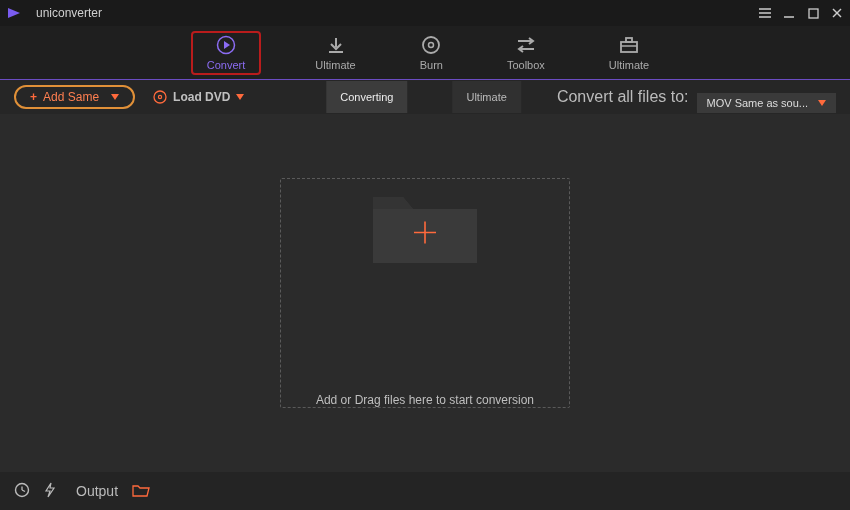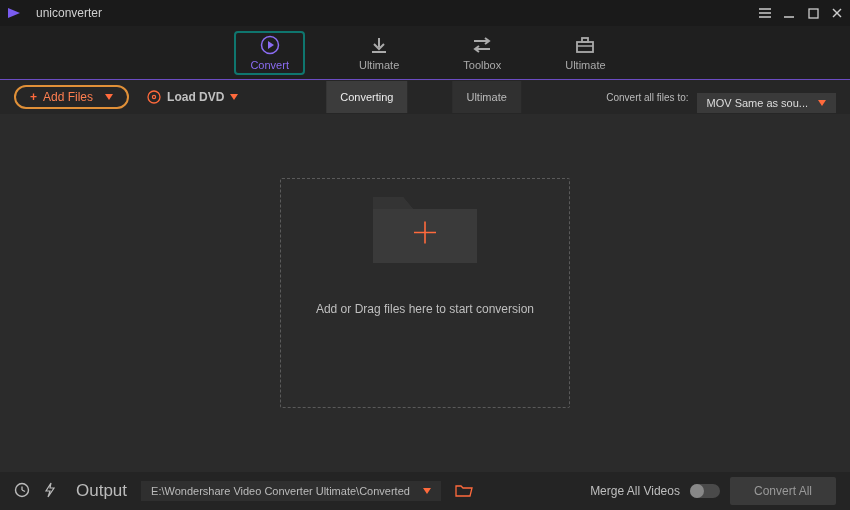--- a/index.html
+++ b/index.html
@@ -7,52 +7,52 @@
   .titlebar { height: 26px; background: #1a1a1a; display: flex; align-items: center; padding: 0 6px; }
   .titlebar .logo { display: flex; align-items: center; gap: 14px; }
   .titlebar .logo-icon svg { display: block; }
   .titlebar .apptitle { font-size: 12px; color: #d0d0d0; }
   .winbtns { margin-left: auto; display: flex; align-items: center; gap: 10px; }
   .winbtn { width: 14px; height: 14px; display: flex; align-items: center; justify-content: center; color: #cfcfcf; cursor: pointer; }
   .winbtn svg { display: block; }
 
   .navbar { height: 54px; background: #1f1f1f; display: flex; align-items: center; justify-content: center; gap: 44px; border-bottom: 1px solid #6b4cc2; }
   .navitem { display: flex; flex-direction: column; align-items: center; gap: 4px; color: #aaaaaa; cursor: pointer; padding: 4px 10px; border-radius: 4px; }
-  .navitem.active { color: #8b6cf2; border: 2px solid #0f766e; border-radius: 4px; padding: 2px 14px; }
+  .navitem.active { color: #8b6cf2; border: 2px solid #b91c1c; border-radius: 4px; padding: 2px 14px; }
   .navitem .nicon { height: 20px; display:flex; align-items:center; justify-content:center; }
   .navitem .nlabel { font-size: 11px; }
 
   .toolbar { height: 34px; background: #262626; display: flex; align-items: center; padding: 0 14px; gap: 18px; }
   .addfiles { display: flex; align-items: center; gap: 6px; border: 2px solid #e09038; border-radius: 14px; padding: 3px 14px; color: #ff7f50; cursor: pointer; }
   .addfiles .plus { color: #ff6a3c; font-weight: bold; }
   .addfiles .chev { margin-left: 6px; }
   .loaddvd { display:flex; align-items:center; gap:6px; color:#ff7e5a; cursor:pointer; }
   .loaddvd .disc svg { display:block; }
   .loaddvd .lbl { color: #c0c0c0; font-weight: bold; }
 
   .segmented { margin-left: auto; margin-right: auto; position: absolute; left: 50%; transform: translateX(-60%); display:flex; }
   .segmented .seg { padding: 10px 14px; background: #303030; color:#bbb; cursor:pointer; font-size:11px;margin-left:45px; }
   .segmented .seg.active { background: #3c3c3c; color:#eee; }
 
   .right-tool { margin-left: auto; display:flex; align-items:center; gap:8px; }
-  .right-tool .lbl { color:#bbb; font-size:10px; }
+  .right-tool .lbl { color:#bbb; font-size:16px; }
   .formatsel { background:#3a3a3a; padding:4px 10px; display:flex; align-items:center; gap:10px; color:#ddd; font-size:11px; cursor:pointer; min-width:110px;margin-top:12px; }
   .formatsel .chev { color:#ff6a3c; margin-left:auto; }
 
   .toolbar { position: relative; }
 
   .workspace { height: calc(510px - 26px - 54px - 34px - 38px); background:#2b2b2b; display:flex; align-items:center; justify-content:center; }
-  .dropzone { width: 290px; height: 230px; border: 1px dashed #5a5a5a; border-radius: 2px; display:flex; flex-direction:column; align-items:center; justify-content:flex-start; gap:28px; }
+  .dropzone { width: 290px; height: 230px; border: 1px dashed #5a5a5a; border-radius: 2px; display:flex; flex-direction:column; align-items:center; justify-content:space-between; gap:28px; }
   .foldericon { position:relative; }
   .dropzone .hint { color:#bfbfbf; font-size:12px; }
   .plusmark { position:absolute; left:50%; top:58%; transform:translate(-50%,-50%); }
 
   .footer { height: 38px; background:#242424; display:flex; align-items:center; padding:0 14px; gap:14px; }
   .footer .ficon { color:#bbb; cursor:pointer; }
-  .footer .outlbl { color:#bbb; font-size:17px; margin-left:6px; }
+  .footer .outlbl { color:#bbb; font-size:14px; margin-left:6px; }
   .footer .pathbox { background:#2f2f2f; padding:4px 10px; display:flex; align-items:center; gap:12px; color:#bbb; font-size:11px; min-width:300px; }
   .footer .pathbox .chev { color:#ff6a3c; margin-left:auto; }
   .footer .openfolder { color:#ff6a3c; cursor:pointer; }
   .footer .mergewrap { margin-left:auto; display:flex; align-items:center; gap:10px; }
   .toggle { width:30px; height:14px; background:#4a4a4a; border-radius:8px; position:relative; cursor:pointer; }
   .toggle .knob { width:14px; height:14px; border-radius:50%; background:#888; position:absolute; left:0; top:0; }
   .convertall { background:#3a3a3a; color:#999; padding:7px 24px; border-radius:2px; cursor:pointer; font-size:12px; }
 
   .chev { display:inline-block; }
   .chev svg { display:block; }
@@ -111,20 +111,29 @@
       <svg width="20" height="20" viewBox="0 0 20 20">
           <line x1="10" y1="3" x2="10" y2="12" stroke="#aaa" stroke-width="2"></line>
           <polyline points="5,9 10,14 15,9" fill="none" stroke="#aaa" stroke-width="2"></polyline>
           <line x1="3" y1="17" x2="17" y2="17" stroke="#aaa" stroke-width="2"></line>
         </svg>
     </span>
     <span class="nlabel">Ultimate</span>
   </div>
   <div class="navitem">
     <span class="nicon">
+      <svg width="20" height="20" viewBox="0 0 20 20">
+          <circle cx="10" cy="10" r="8" fill="none" stroke="#aaa" stroke-width="1.8"></circle>
+          <circle cx="10" cy="10" r="2.5" fill="none" stroke="#aaa" stroke-width="1.5"></circle>
+        </svg>
+    </span>
+    <span class="nlabel">Burn</span>
+  </div>
+  <div class="navitem">
+    <span class="nicon">
       <svg width="22" height="20" viewBox="0 0 22 20">
           <line x1="3" y1="6" x2="17" y2="6" stroke="#aaa" stroke-width="2"></line>
           <polyline points="14,3 18,6 14,9" fill="none" stroke="#aaa" stroke-width="2"></polyline>
           <line x1="19" y1="14" x2="5" y2="14" stroke="#aaa" stroke-width="2"></line>
           <polyline points="8,11 4,14 8,17" fill="none" stroke="#aaa" stroke-width="2"></polyline>
         </svg>
     </span>
     <span class="nlabel">Toolbox</span>
   </div>
   <div class="navitem">
@@ -135,21 +144,21 @@
           <line x1="3" y1="10" x2="19" y2="10" stroke="#aaa" stroke-width="1.5"></line>
         </svg>
     </span>
     <span class="nlabel">Ultimate</span>
   </div>
 </div>
 
 <div class="toolbar">
   <div class="addfiles">
     <span class="plus">+</span>
-    <span>Add Files</span>
+    <span>Add Same</span>
     <span class="chev">
       <svg width="8" height="6" viewBox="0 0 8 6">
           <polygon points="0,0 8,0 4,6" fill="#ff6a3c"></polygon>
         </svg>
     </span>
   </div>
   <div class="loaddvd">
     <span class="disc">
       <svg width="14" height="14" viewBox="0 0 14 14">
           <circle cx="7" cy="7" r="6" fill="none" stroke="#ff6a3c" stroke-width="1.3"></circle>
@@ -207,34 +216,19 @@
         <line x1="8" y1="8" x2="8" y2="4.5" stroke="#bbb" stroke-width="1.3"></line>
         <line x1="8" y1="8" x2="11" y2="9.5" stroke="#bbb" stroke-width="1.3"></line>
       </svg>
   </span>
   <span class="ficon">
     <svg width="12" height="16" viewBox="0 0 12 16">
         <polygon points="7,1 2,9 6,9 4,15 10,6 6,6" fill="none" stroke="#bbb" stroke-width="1.2"></polygon>
       </svg>
   </span>
   <span class="outlbl">Output</span>
-  <div class="pathbox">
-    <span>E:\Wondershare Video Converter Ultimate\Converted</span>
-    <span class="chev">
-      <svg width="8" height="6" viewBox="0 0 8 6">
-          <polygon points="0,0 8,0 4,6" fill="#ff6a3c"></polygon>
-        </svg>
-    </span>
-  </div>
   <span class="openfolder">
     <svg width="18" height="14" viewBox="0 0 18 14">
         <path d="M1 3 L6 3 L8 5 L17 5 L15 13 L1 13 Z" fill="none" stroke="#ff6a3c" stroke-width="1.3"></path>
       </svg>
   </span>
 
-  <div class="mergewrap">
-    <span>Merge All Videos</span>
-    <div class="toggle">
-      <div class="knob"></div>
-    </div>
-    <div class="convertall">Convert All</div>
-  </div>
 </div>
 
 </body></html>

